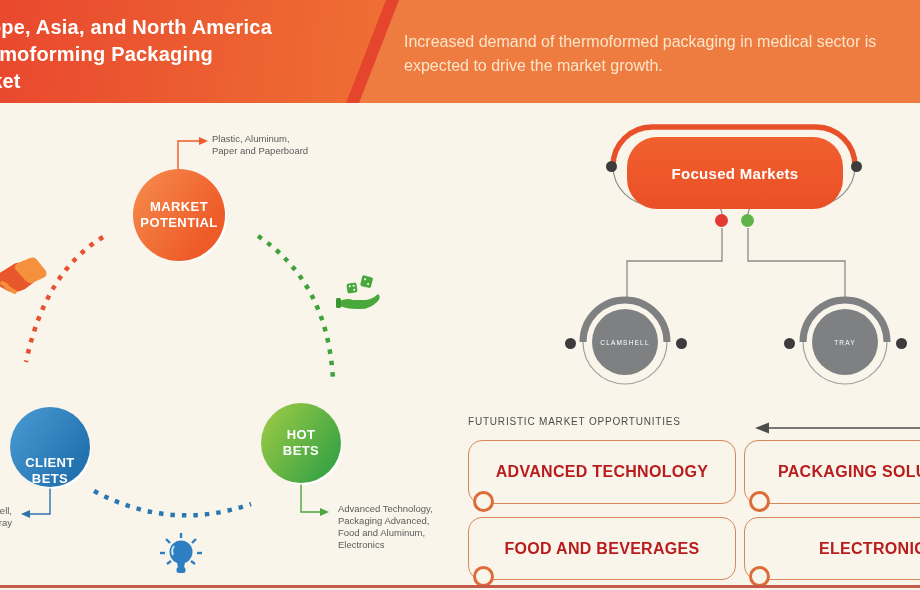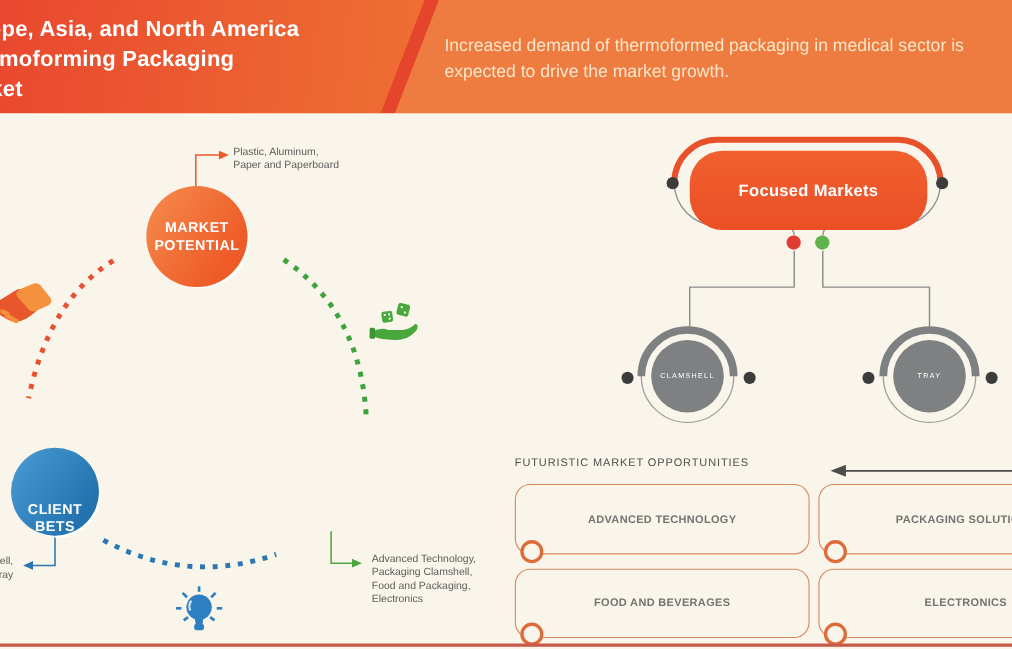--- a/index.html
+++ b/index.html
@@ -40,21 +40,21 @@
   .dot-green{left:741px;top:214px;width:13px;height:13px;background:#5fb34a;}
   .mcircle{position:absolute;width:66px;height:66px;border-radius:50%;background:#7e8082;
     display:flex;align-items:center;justify-content:center;color:#fff;font-size:6.5px;
     letter-spacing:1.2px;font-weight:500;}
   .m-clam{left:592px;top:309px;}
   .m-tray{left:812px;top:309px;}
 
   
   .opp-heading{position:absolute;left:468px;top:416px;color:#4c4c4c;font-size:10px;letter-spacing:.8px;}
   .opp-box{position:absolute;width:266px;border:1.5px solid #d9875c;border-radius:14px;
-    display:flex;align-items:center;justify-content:center;color:#737373;font-size:10px;
+    display:flex;align-items:center;justify-content:center;color:#b91c1c;font-size:16px;
     font-weight:700;letter-spacing:.3px;white-space:nowrap;}
   .ob-1{left:468px;top:440px;height:62px;}
   .ob-2{left:744px;top:440px;height:62px;}
   .ob-3{left:468px;top:517px;height:61px;}
   .ob-4{left:744px;top:517px;height:61px;}
   .opp-ring{position:absolute;width:15px;height:15px;border:3.5px solid #dd6c39;border-radius:50%;
     background:#f9f5ea;}
   .or-1{left:473px;top:491px;}
   .or-2{left:749px;top:491px;}
   .or-3{left:473px;top:566px;}
@@ -163,24 +163,30 @@
     <div>
       <div>CLIENT</div>
       <div>BETS</div>
     </div>
   </div>
   <div class="callout co-clamshell z2">
     <div>Clamshell,</div>
     <div>Tray</div>
   </div>
 
+  <div class="circle c-green z2">
+    <div>
+      <div>HOT</div>
+      <div>BETS</div>
+    </div>
+  </div>
   <div class="callout co-hotbets z2">
     <div>Advanced Technology,</div>
-    <div>Packaging Clamshell,</div>
-    <div>Food and Packaging,</div>
+    <div>Packaging Advanced,</div>
+    <div>Food and Aluminum,</div>
     <div>Electronics</div>
   </div>
 
   <div class="pill z2">Focused Markets</div>
   <div class="dot dot-dark z2" style="left:606px;top:160.5px;"></div>
   <div class="dot dot-dark z2" style="left:851px;top:160.5px;"></div>
   <div class="dot dot-red z2"></div>
   <div class="dot dot-green z2"></div>
 
   <div class="mcircle m-clam z2">

